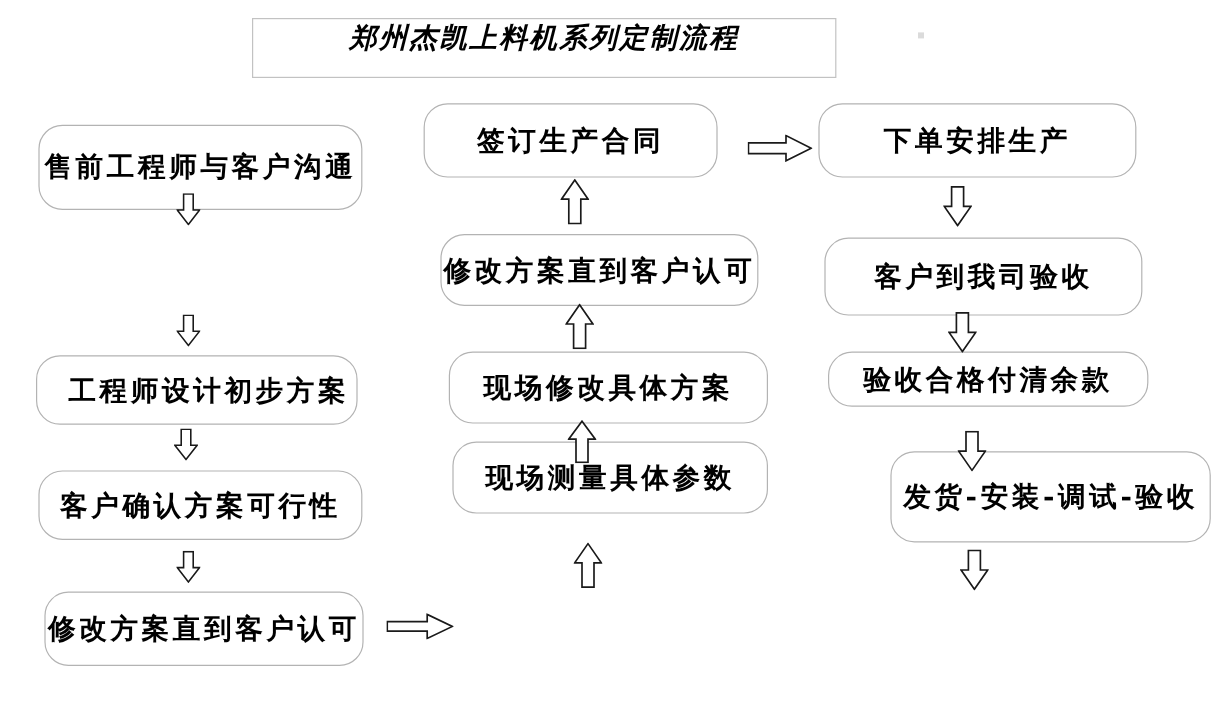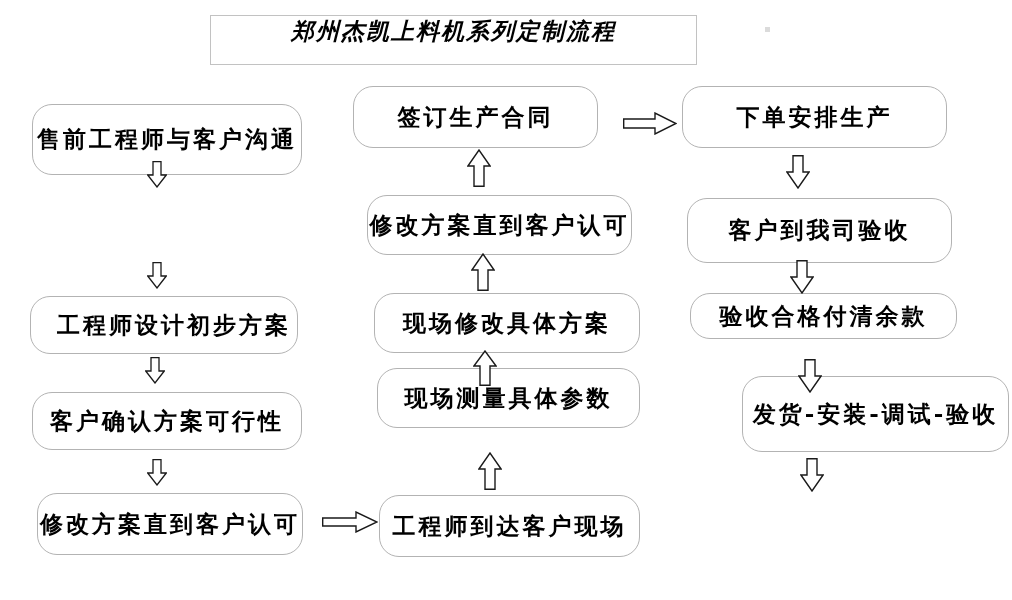--- a/index.html
+++ b/index.html
@@ -108,23 +108,20 @@
   </div>
   <div class="node" id="node-m2">
     <span>修改方案直到客户认可</span>
   </div>
   <div class="node" id="node-m3">
     <span>现场修改具体方案</span>
   </div>
   <div class="node" id="node-m4">
     <span>现场测量具体参数</span>
   </div>
-  <div class="node" id="node-m5">
-    <span>工程师到达客户现场</span>
-  </div>
 
   <div class="node" id="node-r1">
     <span>下单安排生产</span>
   </div>
   <div class="node" id="node-r2">
     <span>客户到我司验收</span>
   </div>
   <div class="node" id="node-r3">
     <span>验收合格付清余款</span>
   </div>

